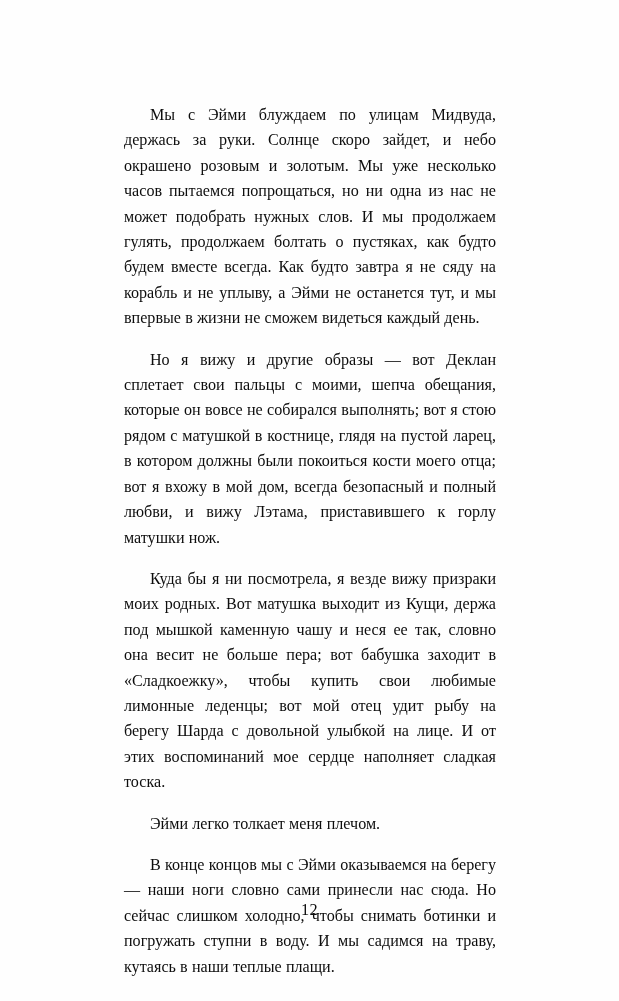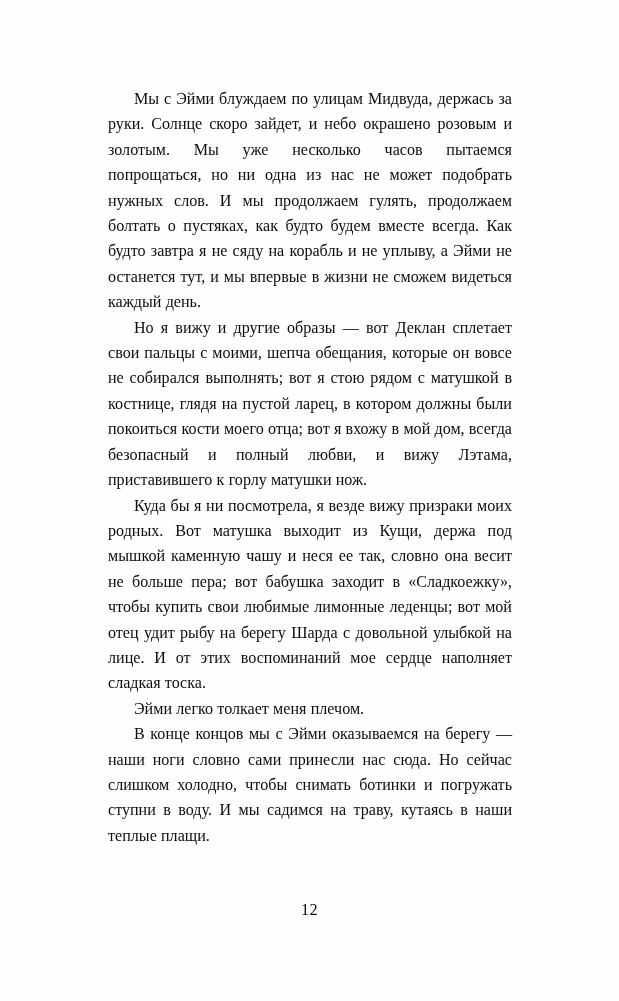--- a/index.html
+++ b/index.html
@@ -21,21 +21,21 @@
     box-sizing: border-box;
     background: #fefefe;
   }
   .text-block {
     position: absolute;
     left: 108px;
     top: 86px;
     width: 404px;
   }
   p.para {
-    margin: 0;
+    margin: 16px;
     font-size: 16.1px;
     line-height: 25.4px;
     text-align: justify;
     text-justify: inter-word;
     text-indent: 26px;
     hyphens: manual;
     -webkit-hyphens: manual;
     word-spacing: 0.2px;
   }
   .page-number {

